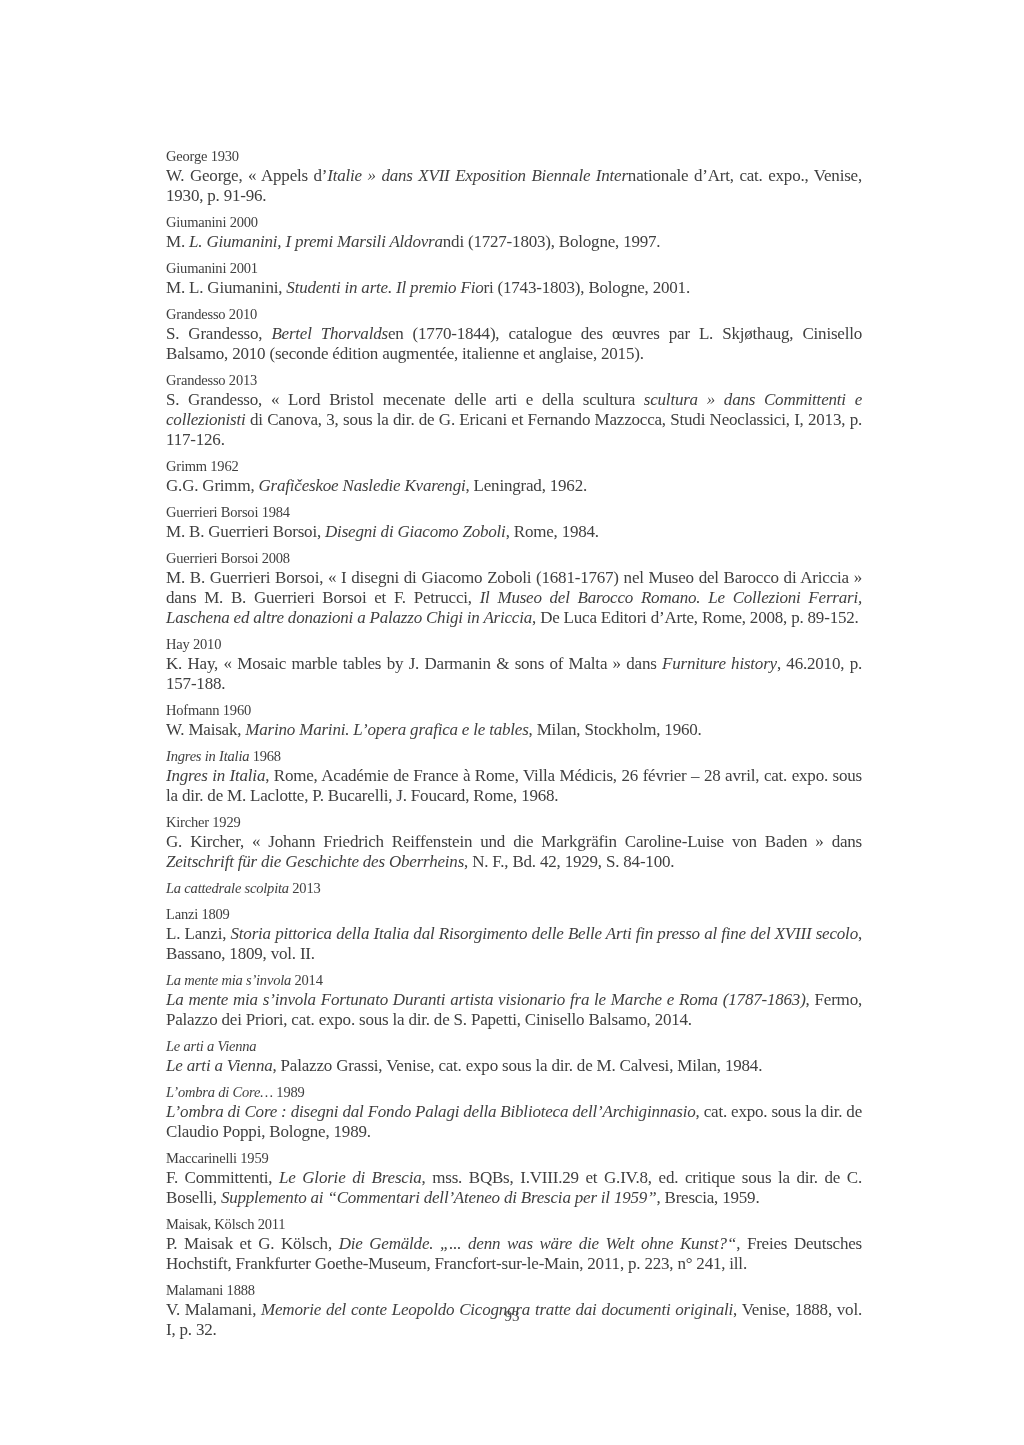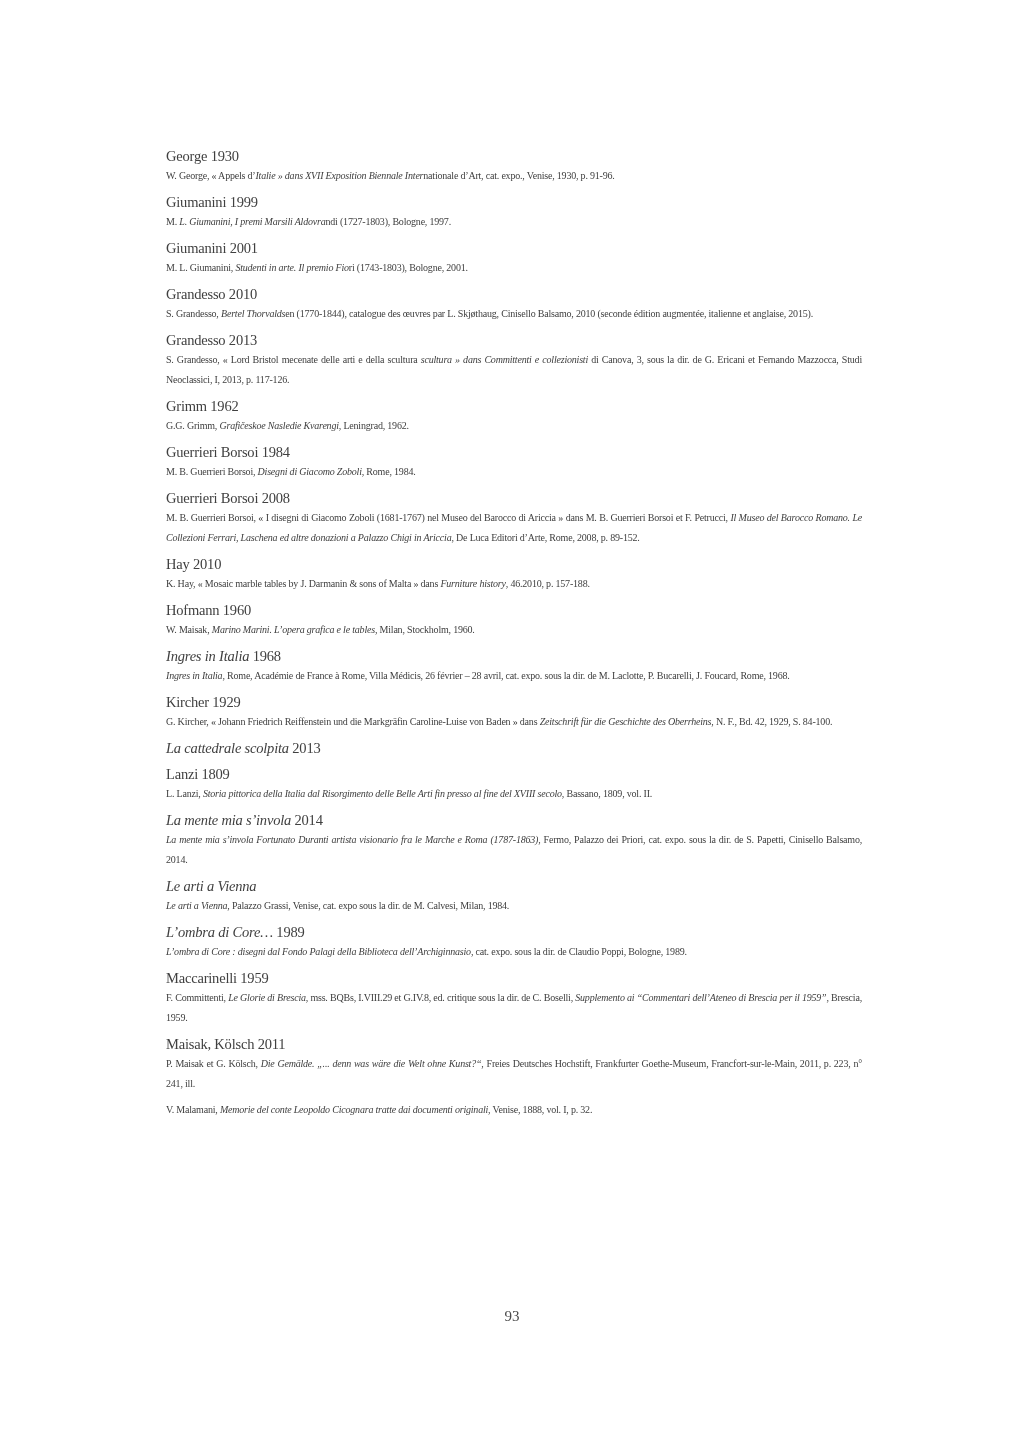--- a/index.html
+++ b/index.html
@@ -23,21 +23,21 @@
   .bib-entry { margin: 0 0 6px 0; }
   .bib-heading {
     margin: 0;
     font-size: 14.5px;
     font-weight: normal;
     line-height: 20px;
     letter-spacing: -0.2px;
   }
   .bib-body {
     margin: 0;
-    font-size: 10px;
+    font-size: 17px;
     line-height: 20px;
     text-align: justify;
     letter-spacing: -0.2px;
   }
   .it { font-style: italic; }
   .rm { font-style: normal; }
   .page-number {
     position: absolute;
     left: 0;
     top: 1308px;
@@ -50,21 +50,21 @@
 </head>
 <body>
 
 <div class="page">
   <main class="content">
       <article class="bib-entry">
         <h2 class="bib-heading"><span class="rm">George 1930</span></h2>
         <p class="bib-body"><span class="rm">W. George, « Appels d’</span><span class="it">Italie » dans XVII Exposition Biennale Inter</span><span class="rm">nationale d’Art, cat. expo., Venise, 1930, p. 91-96.</span></p>
       </article>
       <article class="bib-entry">
-        <h2 class="bib-heading"><span class="rm">Giumanini 1999</span></h2>
+        <h2 class="bib-heading"><span class="rm">Giumanini 2000</span></h2>
         <p class="bib-body"><span class="rm">M. </span><span class="it">L. Giumanini, I premi Marsili Aldovra</span><span class="rm">ndi (1727-1803), Bologne, 1997.</span></p>
       </article>
       <article class="bib-entry">
         <h2 class="bib-heading"><span class="rm">Giumanini 2001</span></h2>
         <p class="bib-body"><span class="rm">M. L. Giumanini, </span><span class="it">Studenti in arte. Il premio Fio</span><span class="rm">ri (1743-1803), Bologne, 2001.</span></p>
       </article>
       <article class="bib-entry">
         <h2 class="bib-heading"><span class="rm">Grandesso 2010</span></h2>
         <p class="bib-body"><span class="rm">S. Grandesso, </span><span class="it">Bertel Thorvalds</span><span class="rm">en (1770-1844), catalogue des œuvres par L. Skjøthaug, Cinisello Balsamo, 2010 (seconde édition augmentée, italienne et anglaise, 2015).</span></p>
       </article>
@@ -121,17 +121,18 @@
       </article>
       <article class="bib-entry">
         <h2 class="bib-heading"><span class="rm">Maccarinelli 1959</span></h2>
         <p class="bib-body"><span class="rm">F. Committenti, </span><span class="it">Le Glorie di Brescia</span><span class="rm">, mss. BQBs, I.VIII.29 et G.IV.8, ed. critique sous la dir. de C. Boselli, </span><span class="it">Supplemento ai “Commentari dell’Ateneo di Brescia per il 1959”</span><span class="rm">, Brescia, 1959.</span></p>
       </article>
       <article class="bib-entry">
         <h2 class="bib-heading"><span class="rm">Maisak, Kölsch 2011</span></h2>
         <p class="bib-body"><span class="rm">P. Maisak et G. Kölsch, </span><span class="it">Die Gemälde. „... denn was wäre die Welt ohne Kunst?“</span><span class="rm">, Freies Deutsches Hochstift, Frankfurter Goethe-Museum, Francfort-sur-le-Main, 2011, p. 223, n° 241, ill.</span></p>
       </article>
       <article class="bib-entry">
+        <h2 class="bib-heading"><span class="rm">Malamani 1888</span></h2>
         <p class="bib-body"><span class="rm">V. Malamani, </span><span class="it">Memorie del conte Leopoldo Cicognara tratte dai documenti originali</span><span class="rm">, Venise, 1888, vol. I, p. 32.</span></p>
       </article>
     </main>
   <div class="page-number">93</div>
 </div>
 
 </body></html>

